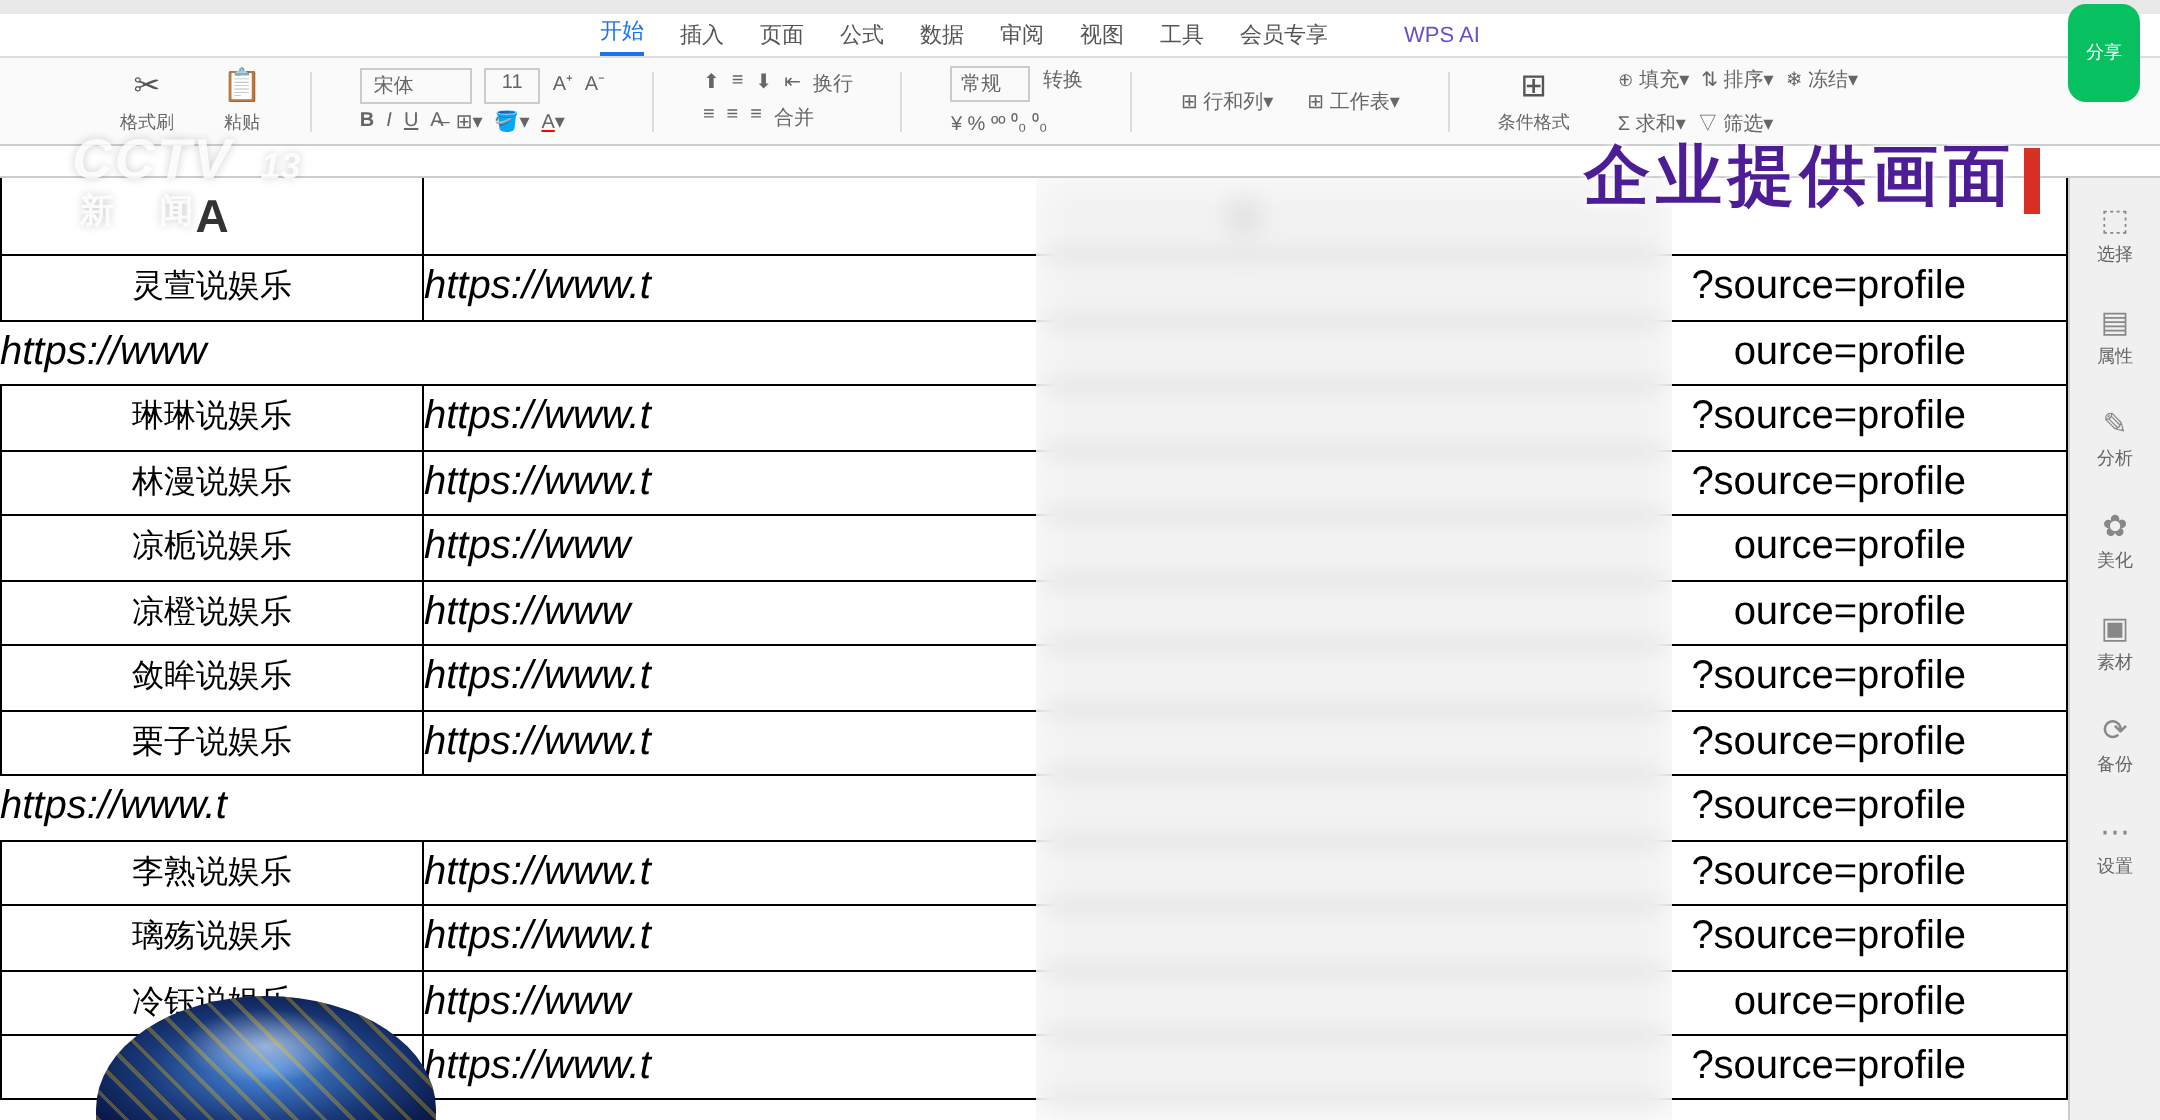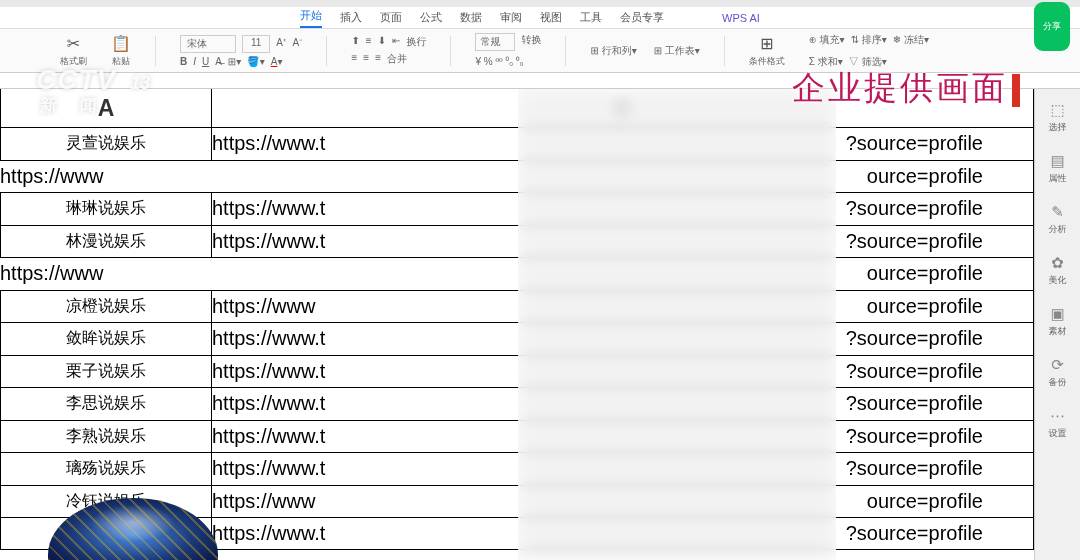--- a/index.html
+++ b/index.html
@@ -4,21 +4,21 @@
 <style>
   * { margin: 0; padding: 0; box-sizing: border-box; font-family: "Microsoft YaHei", "SimSun", sans-serif; }
   body { width: 1080px; height: 560px; overflow: hidden; background: #f5f5f5; position: relative; }
 
   .topbar { height: 7px; background: #e8e8e8; }
   .menubar {
     height: 22px; background: #fff; display: flex; align-items: center;
     gap: 18px; padding-left: 300px; font-size: 11px; color: #555; border-bottom: 1px solid #ddd;
   }
   .menubar .active { color: #1a73e8; font-weight: normal; border-bottom: 2px solid #1a73e8; padding-bottom: 3px; }
-  .menubar .ai { color: #6a4dcc; margin-left: 40px; }
+  .menubar .ai { color: #6a4dcc; margin-left: 20px; }
 
   .ribbon {
     height: 44px; background: #fafafa; display: flex; align-items: center;
     padding: 0 60px; border-bottom: 1px solid #ccc; gap: 24px;
   }
   .ribbon-group { display: flex; flex-direction: column; align-items: center; font-size: 9px; color: #666; gap: 2px; }
   .ribbon-icon { font-size: 16px; color: #555; }
   .ribbon-row { display: flex; gap: 6px; font-size: 10px; color: #666; text-align: center; }
   .sep { width: 1px; height: 30px; background: #ddd; }
 
@@ -32,34 +32,34 @@
   .col-headers { display: flex; height: 38px; }
   .col-header { border-right: 1px solid #000; display: flex; align-items: center; justify-content: center; font-size: 23px; font-weight: bold; color: #333; }
   .colA { width: 212px; border-left: 1px solid #000; }
   .colB { flex: 1; position: relative; }
   .colB-label { filter: blur(4px); color: #999; }
 
   .row { display: flex; height: 32.5px; border-top: 1px solid #000; }
   .row:last-child { border-bottom: 1px solid #000; }
   .cellA { width: 212px; border-left: 1px solid #000; border-right: 1px solid #000; display: flex; align-items: center; justify-content: center; font-size: 16px; font-family: "SimSun", serif; color: #000; }
   .cellB { flex: 1; border-right: 1px solid #000; display: flex; align-items: center; justify-content: center; font-size: 20px; font-family: "Times New Roman", serif; color: #000; position: relative; overflow: hidden; }
-  .url-start { position: relative; z-index: 1; }
+  .url-start { position: relative; z-index: 1; font-style: italic; }
   .url-end { position: relative; z-index: 1; }
 
   .sidebar {
     width: 46px; background: #f0f0f0; border-left: 1px solid #ccc;
     display: flex; flex-direction: column; align-items: center; gap: 18px; padding-top: 12px;
     font-size: 9px; color: #666;
   }
   .side-item { display: flex; flex-direction: column; align-items: center; gap: 2px; }
   .side-icon { font-size: 15px; color: #888; }
 
   .watermark-banner {
     position: absolute; top: 66px; right: 60px;
-    font-size: 33px; font-weight: 400; color: #be185d; letter-spacing: 3px; z-index: 20;
+    font-size: 33px; font-weight: 700; color: #4c1d95; letter-spacing: 3px; z-index: 20;
     text-shadow: 0 0 6px rgba(255,255,255,0.95), 0 0 3px rgba(255,255,255,0.95);
   }
   .watermark-banner::after { content: ""; display: inline-block; width: 8px; height: 33px; background: #d93025; vertical-align: middle; margin-left: 4px; }
 
   .watermark-cctv {
     position: absolute; top: 64px; left: 36px; z-index: 22; color: rgba(255,255,255,0.85);
     font-family: Arial, sans-serif; font-weight: bold; text-shadow: 0 0 5px rgba(0,0,0,0.2);
   }
   .cctv-main { font-size: 28px; font-style: italic; letter-spacing: 1px; }
   .cctv-num { font-size: 18px; font-style: italic; margin-left: 14px; }
@@ -218,20 +218,21 @@
         </div>
         <div class="row">
           <div class="cellA">林漫说娱乐</div>
           <div class="cellB">
             <span class="url-start">https://www.t</span>
             <span style="flex:1"></span>
             <span class="url-end" style="margin-right:50px">?source=profile</span>
           </div>
         </div>
         <div class="row">
+          <div class="cellA">凉栀说娱乐</div>
           <div class="cellB">
             <span class="url-start">https://www</span>
             <span style="flex:1"></span>
             <span class="url-end" style="margin-right:50px">ource=profile</span>
           </div>
         </div>
         <div class="row">
           <div class="cellA">凉橙说娱乐</div>
           <div class="cellB">
             <span class="url-start">https://www</span>
@@ -249,21 +250,20 @@
         </div>
         <div class="row">
           <div class="cellA">栗子说娱乐</div>
           <div class="cellB">
             <span class="url-start">https://www.t</span>
             <span style="flex:1"></span>
             <span class="url-end" style="margin-right:50px">?source=profile</span>
           </div>
         </div>
         <div class="row">
-          <div class="cellA">李思说娱乐</div>
           <div class="cellB">
             <span class="url-start">https://www.t</span>
             <span style="flex:1"></span>
             <span class="url-end" style="margin-right:50px">?source=profile</span>
           </div>
         </div>
         <div class="row">
           <div class="cellA">李熟说娱乐</div>
           <div class="cellB">
             <span class="url-start">https://www.t</span>

